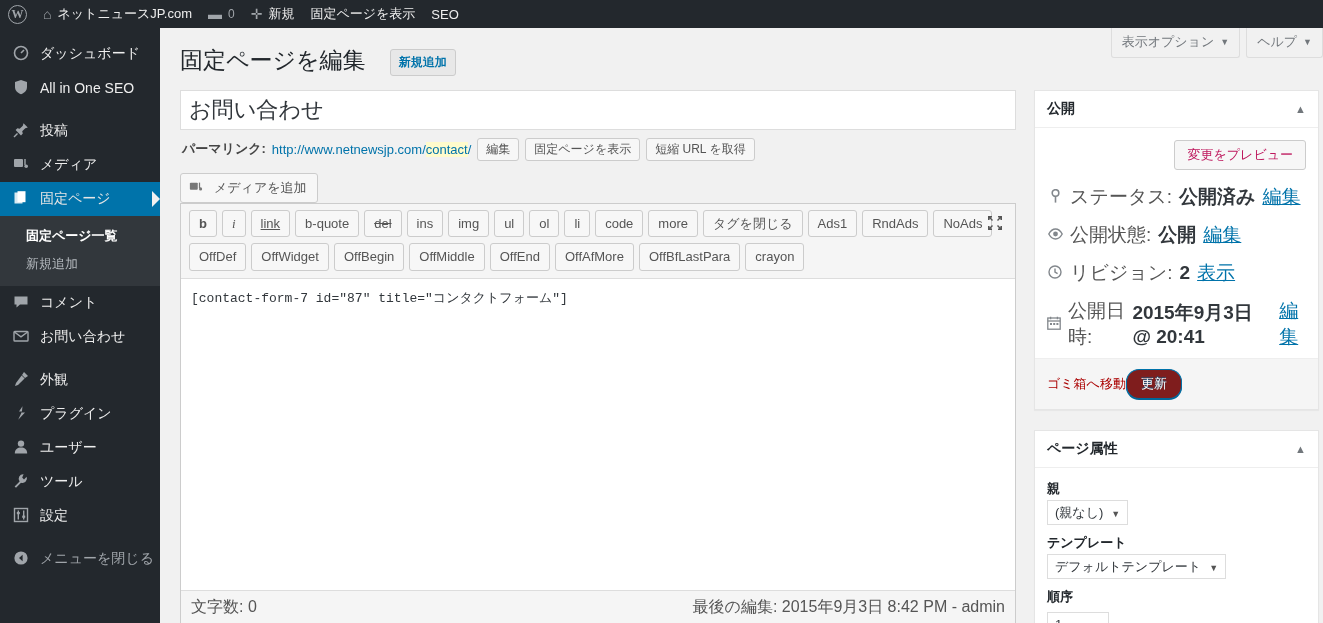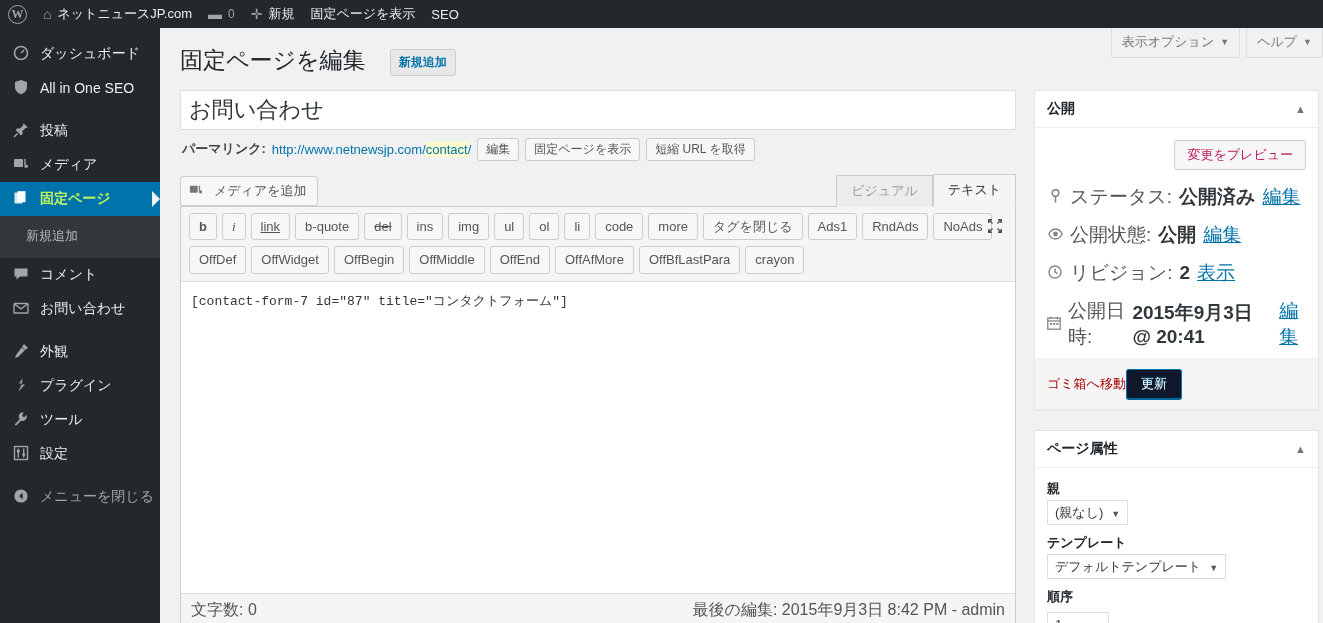--- a/index.html
+++ b/index.html
@@ -57,21 +57,21 @@
     display: flex; align-items: center;
     height: 34px; padding: 0 0 0 11px;
     color: #eee; cursor: pointer; gap: 9px;
   }
   .menu-item .mi-icon {
     width: 20px; text-align: center; color: #a0a5aa;
     font-size: 15px; line-height: 1; flex: 0 0 20px;
   }
   .menu-item .mi-label { font-size: 14px; }
   .menu-item.current {
-    background: #0073aa; color: #bef264; font-weight: 700;
+    background: #0073aa; color: #e5e5e5; font-weight: 400;
   }
   .menu-item.current .mi-icon { color: #fff; }
   .menu-item.current::after {
     content: ""; position: absolute; right: -0px; top: 50%;
     margin-top: -8px;
     border-style: solid; border-width: 8px 0 8px 8px;
     border-color: transparent transparent transparent #f1f1f1;
   }
   .submenu { background: #32373c; padding: 6px 0 8px 0; }
   .submenu-item {
@@ -298,24 +298,24 @@
 
   .major-actions {
     display: flex; align-items: center; 
     border-top: 1px solid #eee;
     background: #f5f5f5;
     padding: 10px 12px;
     margin: 0 -12px -12px -12px;
   }
   .delete-link { color: #a00; font-size: 13px; text-decoration: none; cursor: pointer; }
   .btn-primary {
-    background: #0f172a;
+    background: #7f1d1d;
     border: 1px solid #0073aa;
     border-bottom-color: #006799;
-    border-radius: 3px;
+    border-radius: 13px;
     color: #fff;
     font-size: 13px;
     padding: 5px 14px;
     cursor: pointer;
     box-shadow: 0 1px 0 #006799;
     text-shadow: 0 -1px 1px #006799;
   }
 
   .attr-label {
     font-weight: 700; font-size: 13px; color: #23282d;
@@ -422,20 +422,21 @@
     <span class="mi-icon">
       <svg width="16" height="16" viewBox="0 0 16 16" aria-hidden="true">
           <rect x="1.5" y="2.5" width="8" height="11" fill="#fff" opacity="0.85"></rect>
           <rect x="4.5" y="1.2" width="8" height="11" fill="#fff"></rect>
         </svg>
     </span>
     <span class="mi-label">固定ページ</span>
   </div>
 
   <div class="submenu">
+    <div class="submenu-item current">固定ページ一覧</div>
     <div class="submenu-item">新規追加</div>
   </div>
 
   <div class="menu-item">
     <span class="mi-icon">
       <svg width="16" height="16" viewBox="0 0 16 16" aria-hidden="true">
           <path d="M1.5 2.5 h13 v8 h-7.5 l-3.5 3 v-3 h-2 z" fill="#a0a5aa"></path>
         </svg>
     </span>
     <span class="mi-label">コメント</span>
@@ -465,20 +466,29 @@
 
   <div class="menu-item">
     <span class="mi-icon">
       <svg width="16" height="16" viewBox="0 0 16 16" aria-hidden="true">
           <path d="M9.5 1.2 L6 6.5 h3 L5.2 14.8 L12 7.5 H8.8 Z" fill="#a0a5aa"></path>
         </svg>
     </span>
     <span class="mi-label">プラグイン</span>
   </div>
 
+  <div class="menu-item">
+    <span class="mi-icon">
+      <svg width="16" height="16" viewBox="0 0 16 16" aria-hidden="true">
+          <circle cx="8" cy="4.6" r="3.2" fill="#a0a5aa"></circle>
+          <path d="M1.8 14.5 C1.8 10.6 4.6 8.6 8 8.6 C11.4 8.6 14.2 10.6 14.2 14.5 Z" fill="#a0a5aa"></path>
+        </svg>
+    </span>
+    <span class="mi-label">ユーザー</span>
+  </div>
 
   <div class="menu-item">
     <span class="mi-icon">
       <svg width="16" height="16" viewBox="0 0 16 16" aria-hidden="true">
           <path d="M10.6 1.2 a4.5 4.5 0 0 0 -4 7.2 L1.6 13.4 l1.4 1.4 L8 9.8 a4.5 4.5 0 0 0 5.6 -6 L11 6.4 L9.2 4.6 Z" fill="#a0a5aa"></path>
         </svg>
     </span>
     <span class="mi-label">ツール</span>
   </div>
 
@@ -543,24 +553,20 @@
         <span class="insert-media-btn">
           <span class="media-icon">
             <svg width="14" height="14" viewBox="0 0 16 16" aria-hidden="true">
                 <rect x="1" y="3" width="9" height="8" rx="1" fill="#777"></rect>
                 <path d="M12 3 v6.2" stroke="#777" stroke-width="1.4"></path>
                 <circle cx="13.2" cy="10.2" r="1.8" fill="#777"></circle>
               </svg>
           </span>
           <span>メディアを追加</span>
         </span>
-        <div class="editor-tabs">
-          <div class="ed-tab">ビジュアル</div>
-          <div class="ed-tab active">テキスト</div>
-        </div>
       </div>
 
       <div class="editor-box">
         <div class="qt-toolbar">
           <div class="qt-row">
             <span class="qt-btn b">b</span>
             <span class="qt-btn i">i</span>
             <span class="qt-btn link">link</span>
             <span class="qt-btn">b-quote</span>
             <span class="qt-btn del">del</span>

